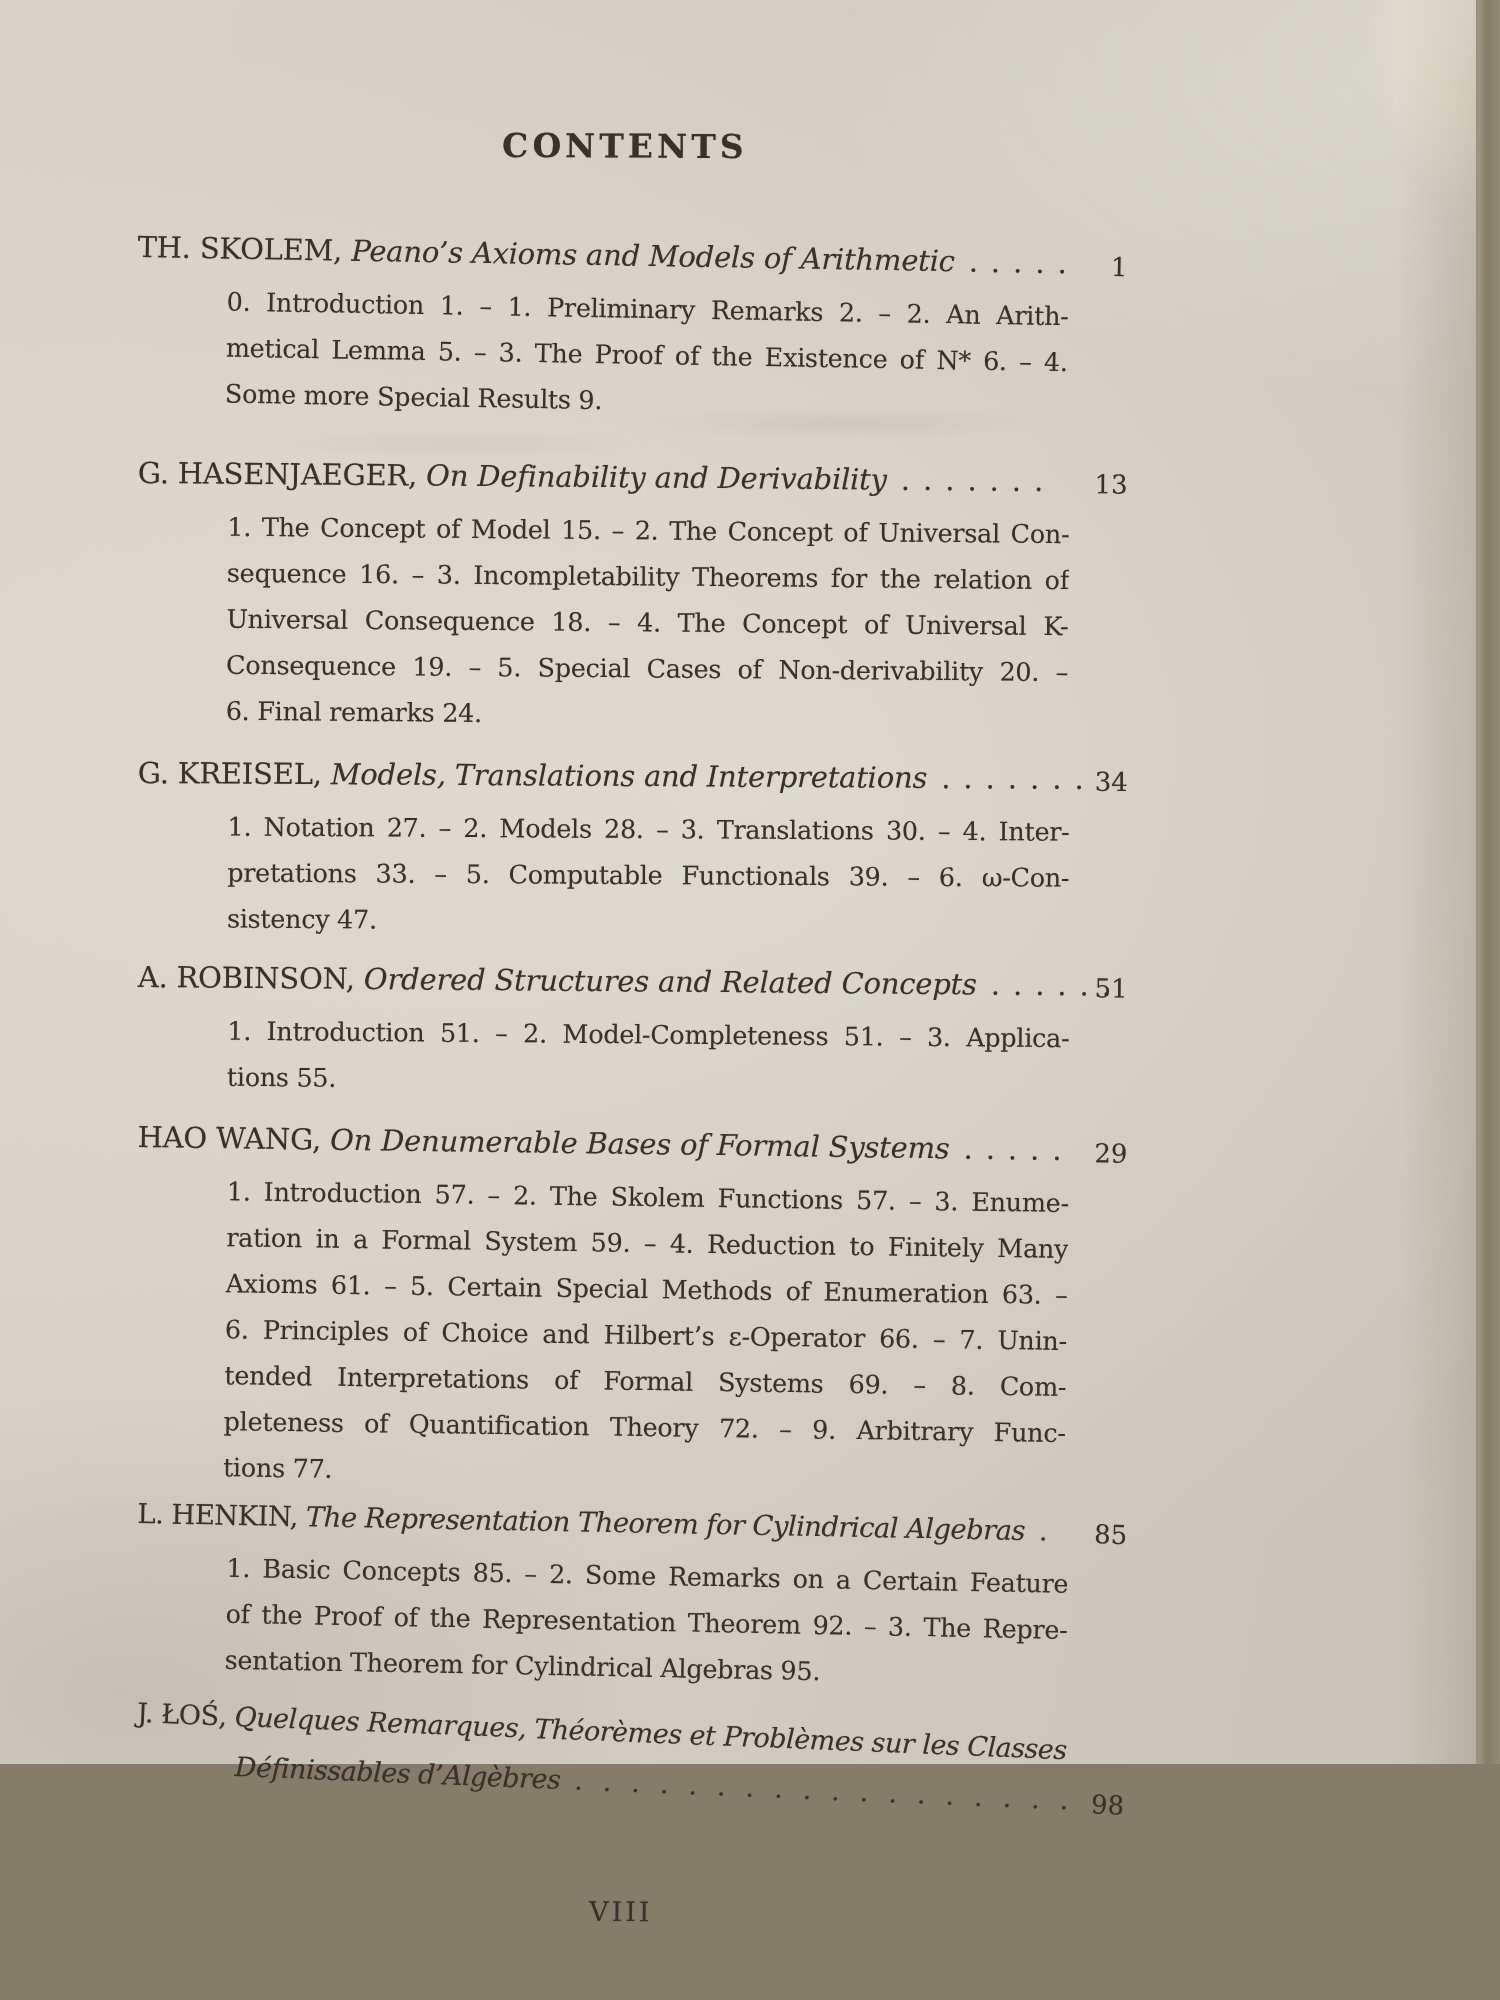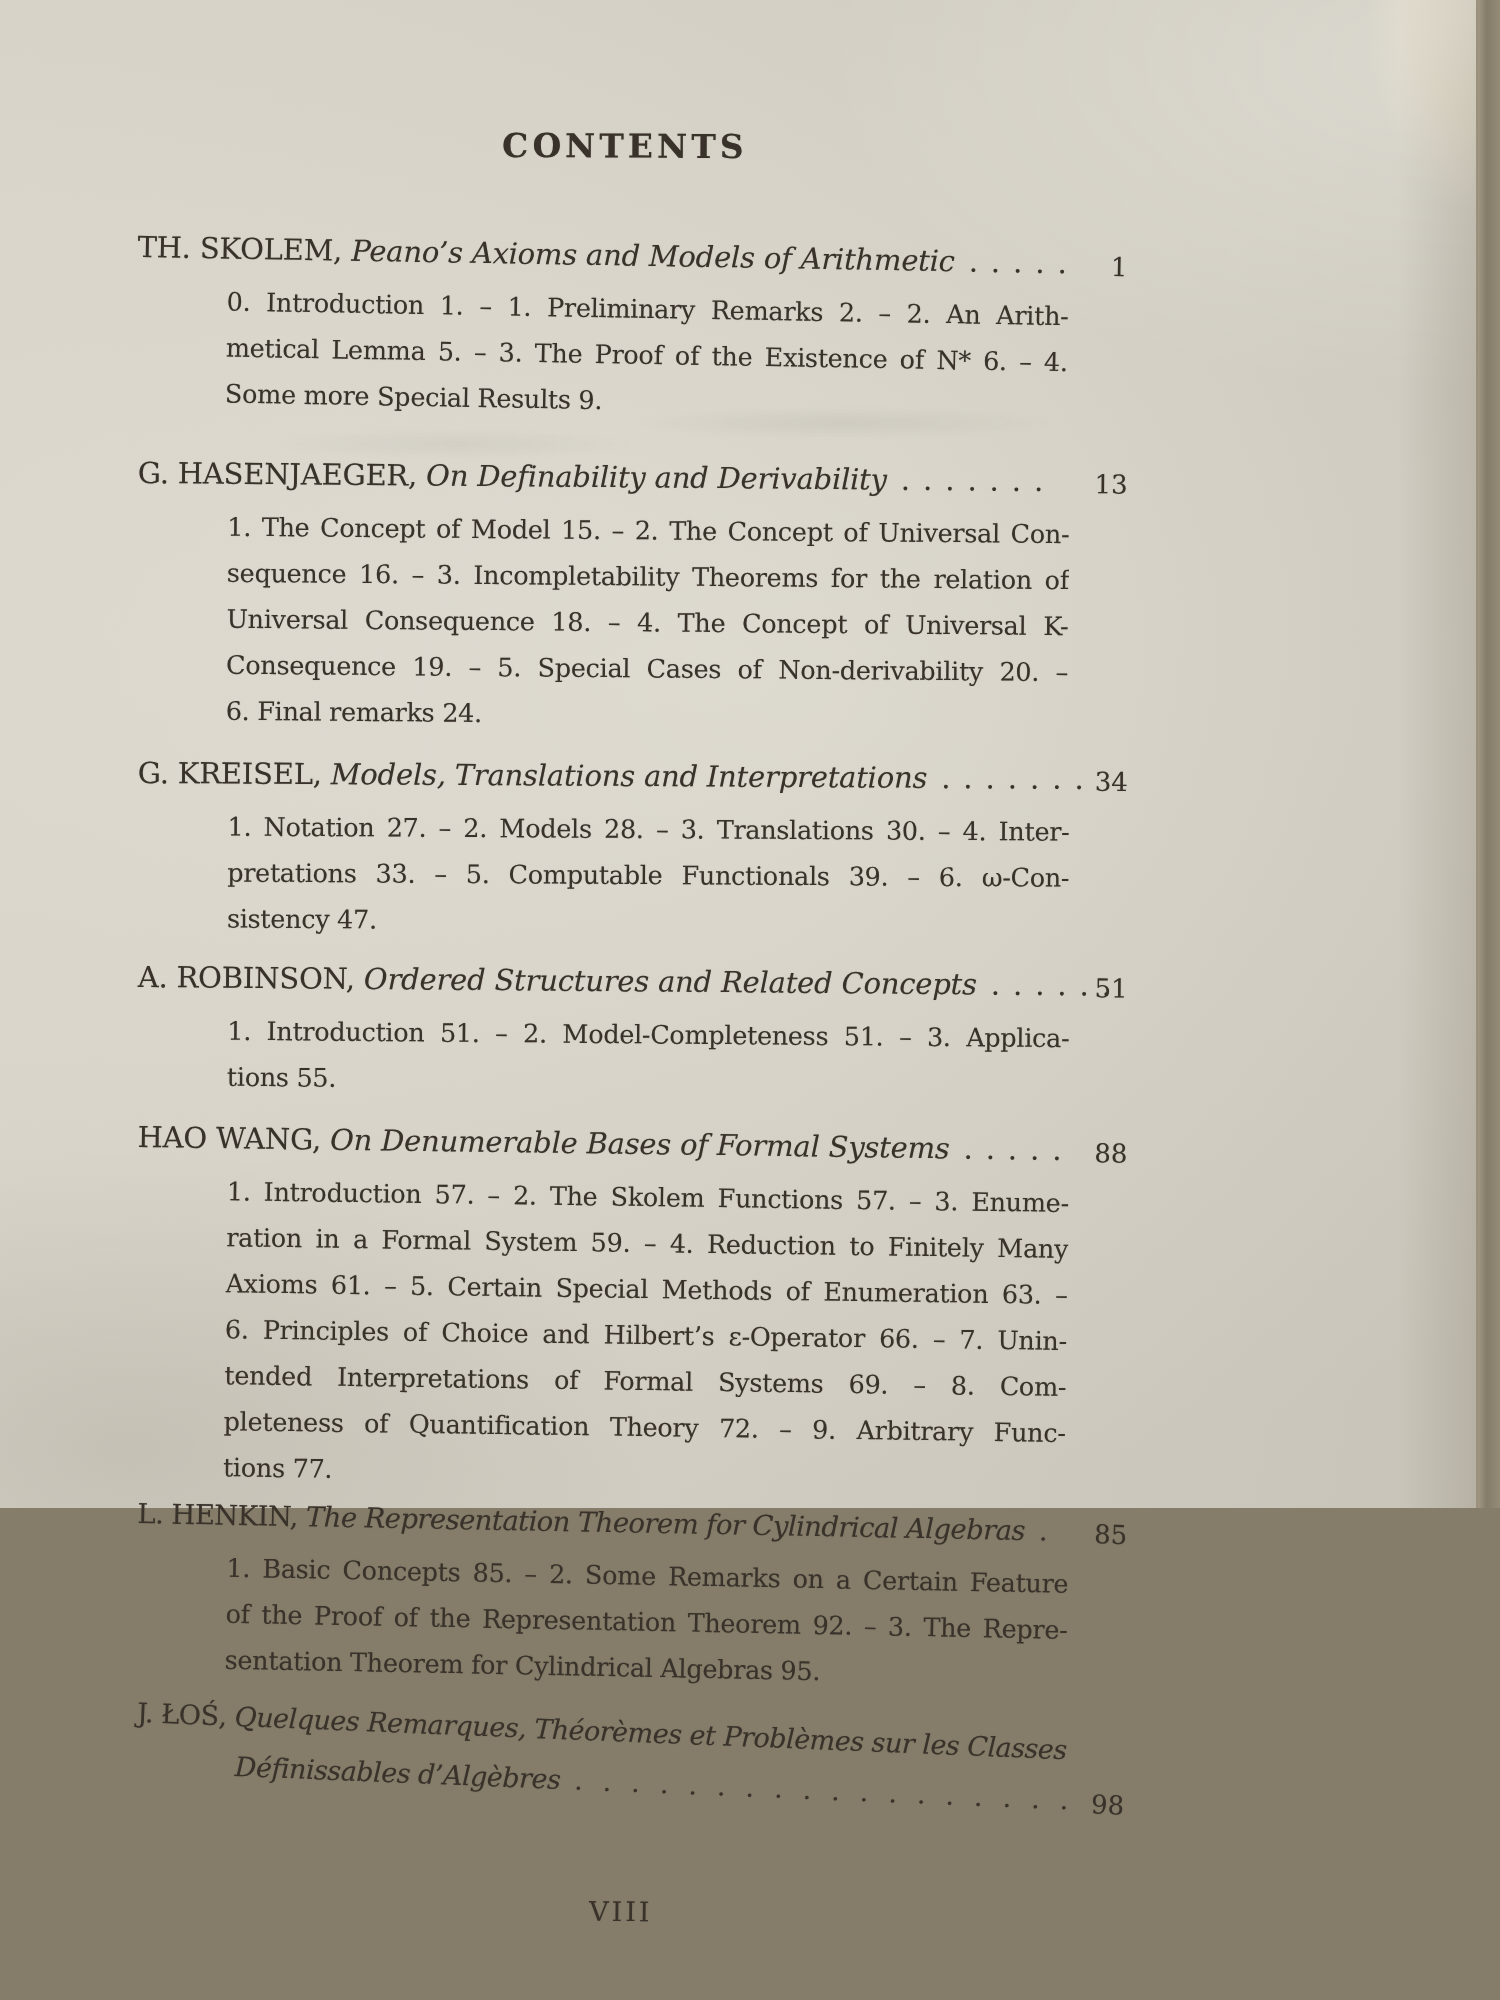--- a/index.html
+++ b/index.html
@@ -2,21 +2,21 @@
 <html><head>
 <meta charset="utf-8">
 <style>
   html,body{margin:0;padding:0;}
   body{
     width:1500px;height:2000px;overflow:hidden;
     background:#857c69;
     font-family:"DejaVu Serif",serif;
   }
   .photo{
-    position:relative;width:1500px;height:1508px;
+    position:relative;width:1500px;height:1764px;
     background:linear-gradient(100deg,#e1ddd3 0%,#d9d5ca 55%,#d0ccc1 100%);
   }
   
   .photo::before{
     content:"";position:absolute;inset:0;pointer-events:none;
     background:
       radial-gradient(900px 500px at 8% 96%, rgba(104,96,80,.14), rgba(104,96,80,0) 60%),
       radial-gradient(1100px 600px at 95% 4%, rgba(255,255,250,.28), rgba(255,255,250,0) 55%),
       radial-gradient(1400px 900px at 50% 45%, rgba(255,255,252,.10), rgba(90,84,70,.07) 90%);
   }
@@ -130,21 +130,21 @@
     <div class="body">
         <div class="line">1. Introduction 51. – 2. Model-Completeness 51. – 3. Applica-</div>
         <div class="line last">tions 55.</div>
       </div>
   </section>
 
   <section class="sec ink" style="top:1112px;transform:rotate(0.8deg)">
     <div class="head">
       <span class="author">HAO WANG,</span>
       <span class="title">On Denumerable Bases of Formal Systems</span><span class="dots">.....</span>
-      <span class="pageno">88</span>
+      <span class="pageno">29</span>
     </div>
     <div class="body">
         <div class="line">1. Introduction 57. – 2. The Skolem Functions 57. – 3. Enume-</div>
         <div class="line">ration in a Formal System 59. – 4. Reduction to Finitely Many</div>
         <div class="line">Axioms 61. – 5. Certain Special Methods of Enumeration 63. –</div>
         <div class="line">6. Principles of Choice and Hilbert’s ε-Operator 66. – 7. Unin-</div>
         <div class="line">tended Interpretations of Formal Systems 69. – 8. Com-</div>
         <div class="line">pleteness of Quantification Theory 72. – 9. Arbitrary Func-</div>
         <div class="line last">tions 77.</div>
       </div>

